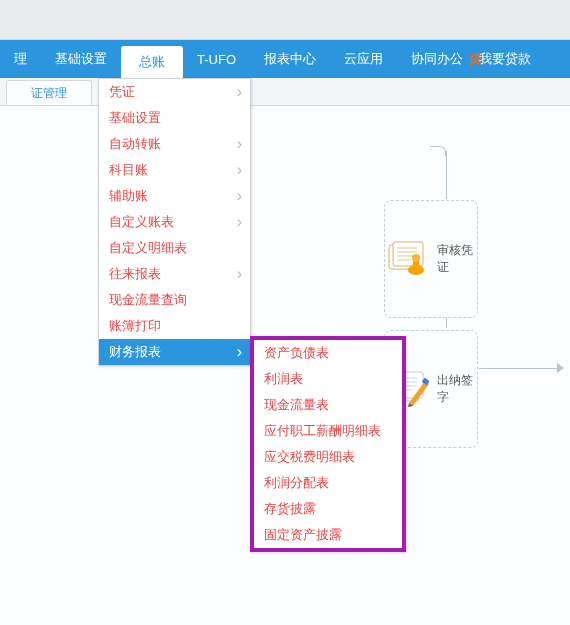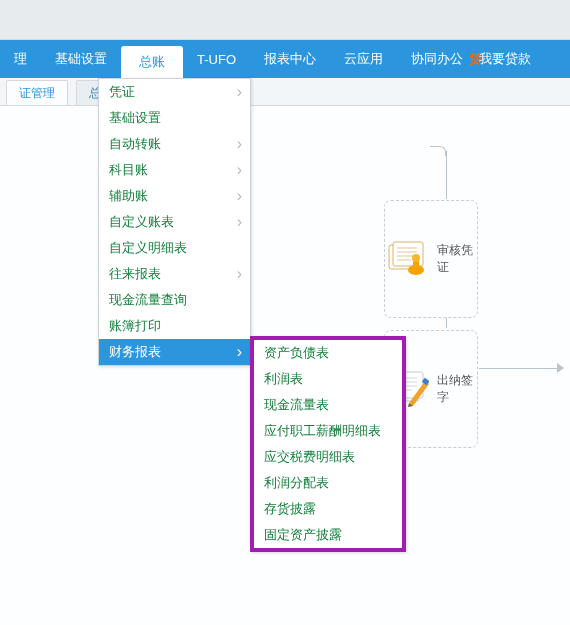--- a/index.html
+++ b/index.html
@@ -6,28 +6,28 @@
     body { font-family: "Microsoft YaHei", Arial, sans-serif; font-size: 13px; background: #eaeef0; width: 570px; height: 625px; overflow: hidden; position: relative; }
     
     .top-strip { height: 40px; background: #e8ebed; border-bottom: 1px solid #d5d9db; }
     
     .menubar { height: 38px; background: #2b95dd; display: flex; align-items: center; padding: 0; position: relative; }
     .menu-item { color: #fff; padding: 0 14px; height: 38px; display: flex; align-items: center; cursor: pointer; font-size: 13px; }
     .menu-item.active { background: #fff; color: #2b95dd; border-radius: 3px 3px 0 0; margin-top: 6px; height: 32px; padding: 0 18px; }
     .menu-promo { color: #ff6600; font-weight: bold; font-size: 12px; margin-left: -8px; margin-right: -4px; }
     
     .tabbar { height: 28px; background: #f3f6f8; border-bottom: 1px solid #d5d9db; display: flex; align-items: stretch; padding-left: 6px; padding-top: 2px; }
-    .tab { padding: 0 12px; display: flex; align-items: center; border: 1px solid #d5d9db; border-bottom: none; background: #e8eef2; color: #3a7fb5; font-size: 12px; margin-right: 8px; border-radius: 2px 2px 0 0; cursor: pointer; }
+    .tab { padding: 0 24px; display: flex; align-items: center; border: 1px solid #d5d9db; border-bottom: none; background: #e8eef2; color: #3a7fb5; font-size: 12px; margin-right: 8px; border-radius: 2px 2px 0 0; cursor: pointer; }
     .tab.current { color: #2b95dd; background: #fbfdfe; }
     
     .workspace { position: relative; height: 519px; background: #fdfeff; }
     
     
     .dropdown1 { position: absolute; left: 98px; top: 78px; width: 153px; background: #fff; border: 1px solid #cdd3d7; box-shadow: 1px 1px 3px rgba(0,0,0,.15); z-index: 20; }
-    .dd-item { height: 26px; display: flex; align-items: center; padding: 0 10px; color: #15803d; cursor: pointer; position: relative; }
+    .dd-item { height: 26px; display: flex; align-items: center; padding: 0 10px; color: #ef4444; cursor: pointer; position: relative; }
     .dd-item.has-sub::after { content: "›"; position: absolute; right: 8px; color: #bbb; font-size: 16px; line-height: 1; }
     .dd-item.hl { background: #2b95dd; color: #fff; }
     .dd-item.hl::after { color: #fff; }
     
     .dropdown2 { position: absolute; left: 250px; top: 336px; width: 156px; background: #fff; border: 4px solid #a21caf; box-shadow: 1px 1px 3px rgba(0,0,0,.15); z-index: 20; }
     
     
     .flow-box { position: absolute; width: 94px; height: 118px; border: 1px dashed #c8cdd1; border-radius: 7px; display: flex; flex-direction: row; align-items: center; justify-content: center; gap: 8px; }
     .flow-box .label { color: #555; font-size: 12px; }
     .flow-icon { width: 44px; height: 40px; display: flex; align-items: center; justify-content: center; }

